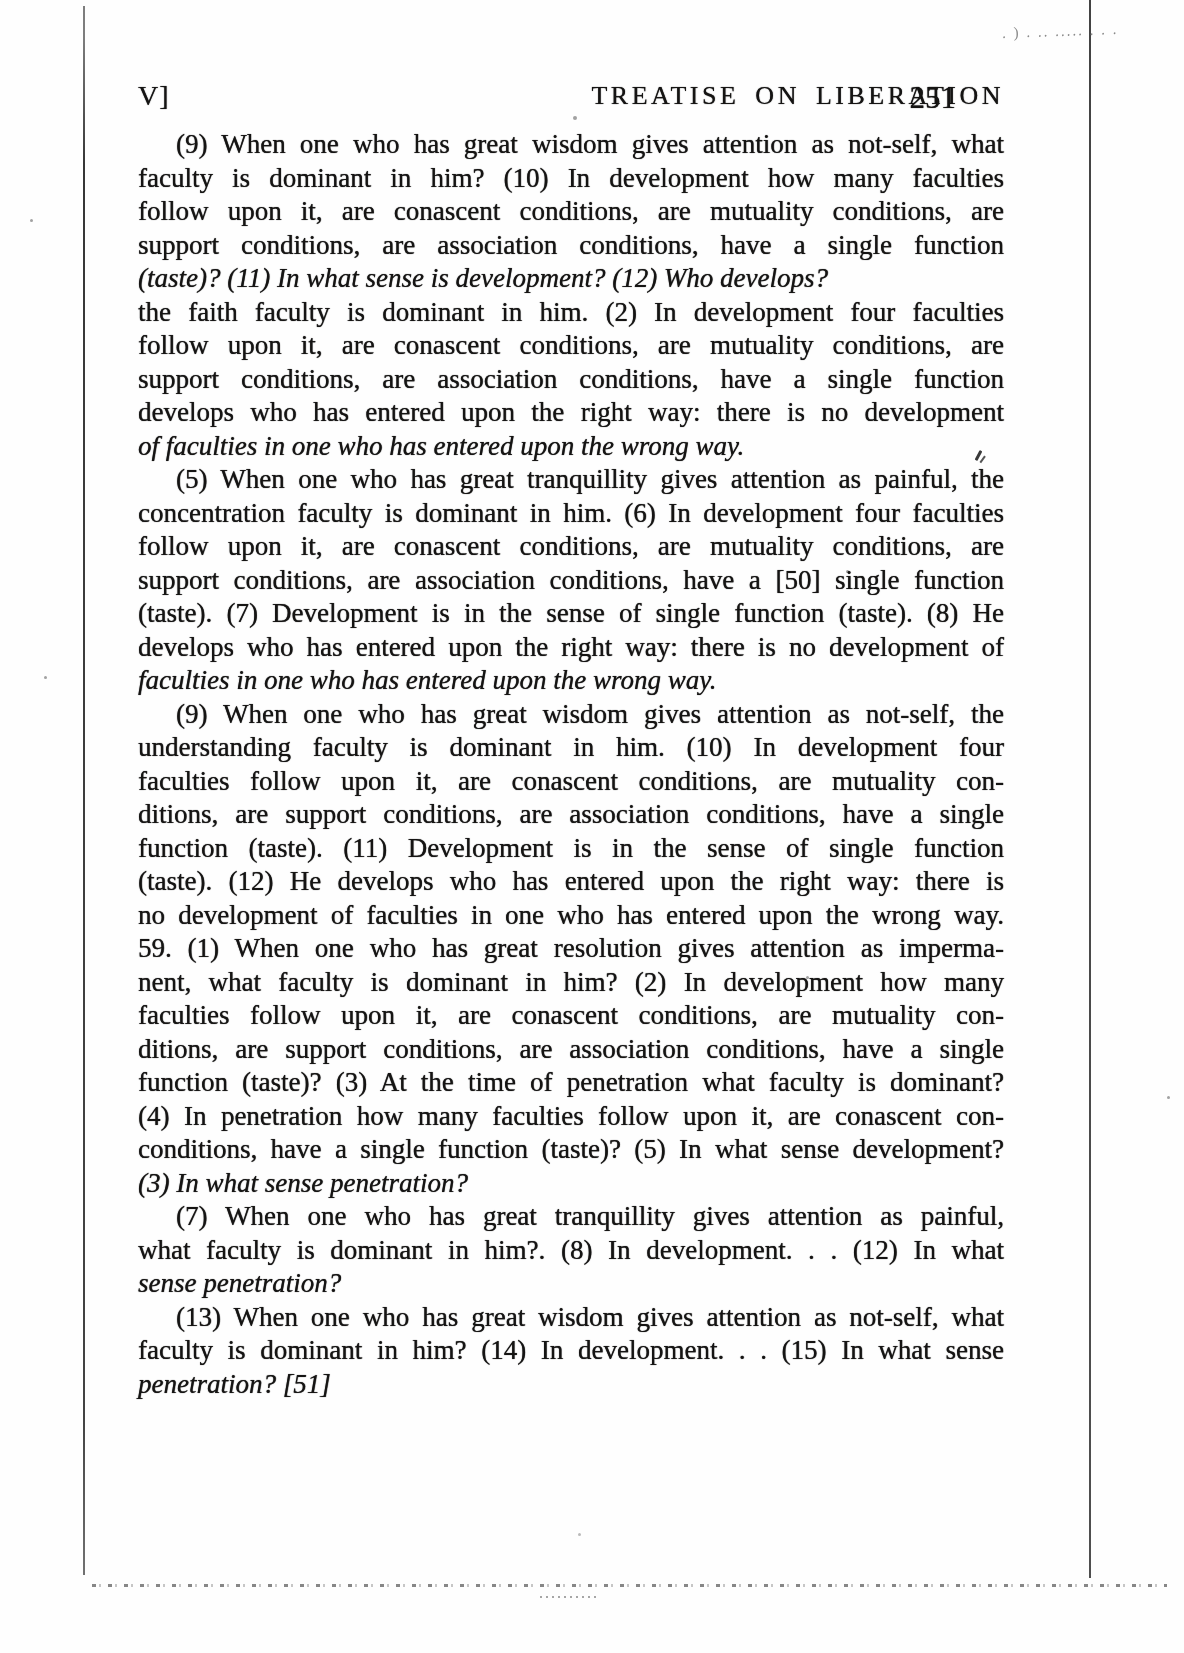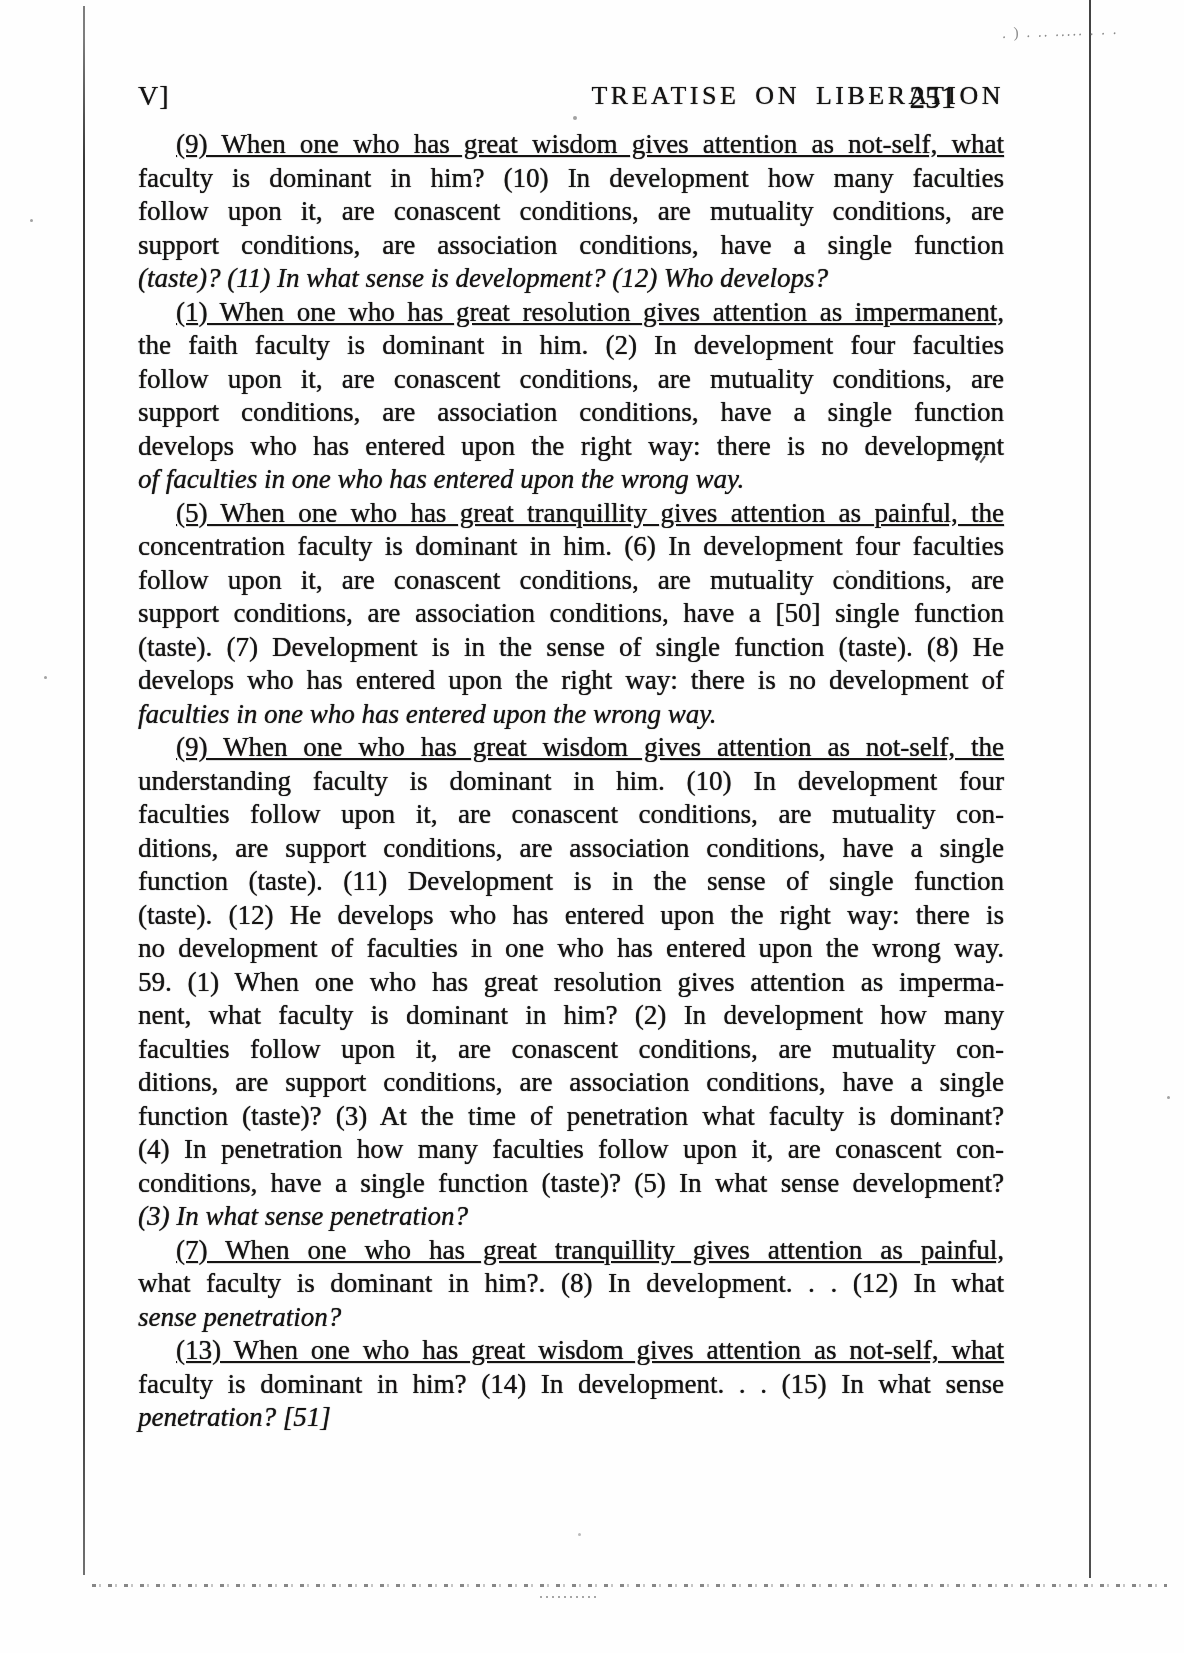--- a/index.html
+++ b/index.html
@@ -118,21 +118,21 @@
     font-size: 27px;
     line-height: 33.5px;
     text-shadow: 0 0 1px rgba(10,10,10,.75), 0.4px 0.4px 0 rgba(10,10,10,.35);
   }
   .para { margin: 0; }
   .line {
     text-align: justify;
     text-align-last: justify;
     white-space: nowrap;
   }
-  .line.indent { padding-left: 38px; text-decoration: underline; }
+  .line.indent { padding-left: 38px; }
   .line.last { text-align-last: left; white-space: normal; font-style: italic; }
 </style>
 </head>
 <body>
 
 <div class="page">
 
   <div class="rule-left"></div>
   <div class="rule-right"></div>
   <div class="bottom-dots"></div>
@@ -158,21 +158,20 @@
 
   <div class="body-text">
       <div class="para">
         <div class="line indent">(9) When one who has great wisdom gives attention as not-self, what</div>
         <div class="line">faculty is dominant in him? (10) In development how many faculties</div>
         <div class="line">follow upon it, are conascent conditions, are mutuality conditions, are</div>
         <div class="line">support conditions, are association conditions, have a single function</div>
         <div class="line last">(taste)? (11) In what sense is development? (12) Who develops?</div>
       </div>
       <div class="para">
-        <div class="line indent">(1) When one who has great resolution gives attention as impermanent,</div>
         <div class="line">the faith faculty is dominant in him. (2) In development four faculties</div>
         <div class="line">follow upon it, are conascent conditions, are mutuality conditions, are</div>
         <div class="line">support conditions, are association conditions, have a single function</div>
         <div class="line">develops who has entered upon the right way: there is no development</div>
         <div class="line last">of faculties in one who has entered upon the wrong way.</div>
       </div>
       <div class="para">
         <div class="line indent">(5) When one who has great tranquillity gives attention as painful, the</div>
         <div class="line">concentration faculty is dominant in him. (6) In development four faculties</div>
         <div class="line">follow upon it, are conascent conditions, are mutuality conditions, are</div>

